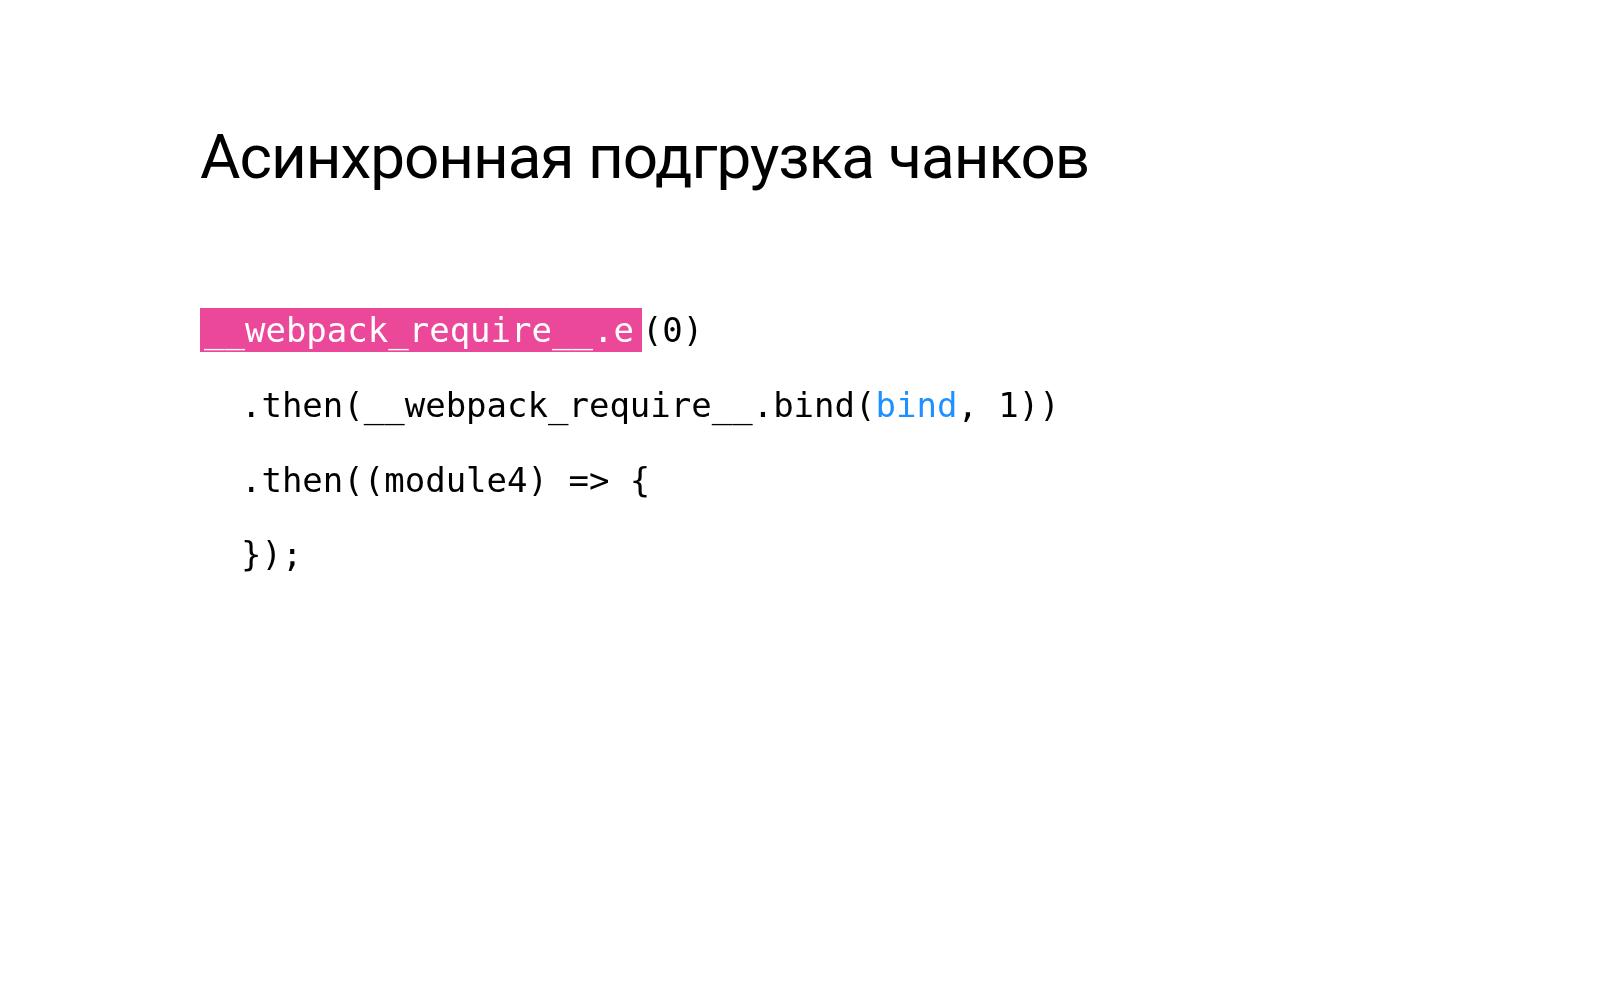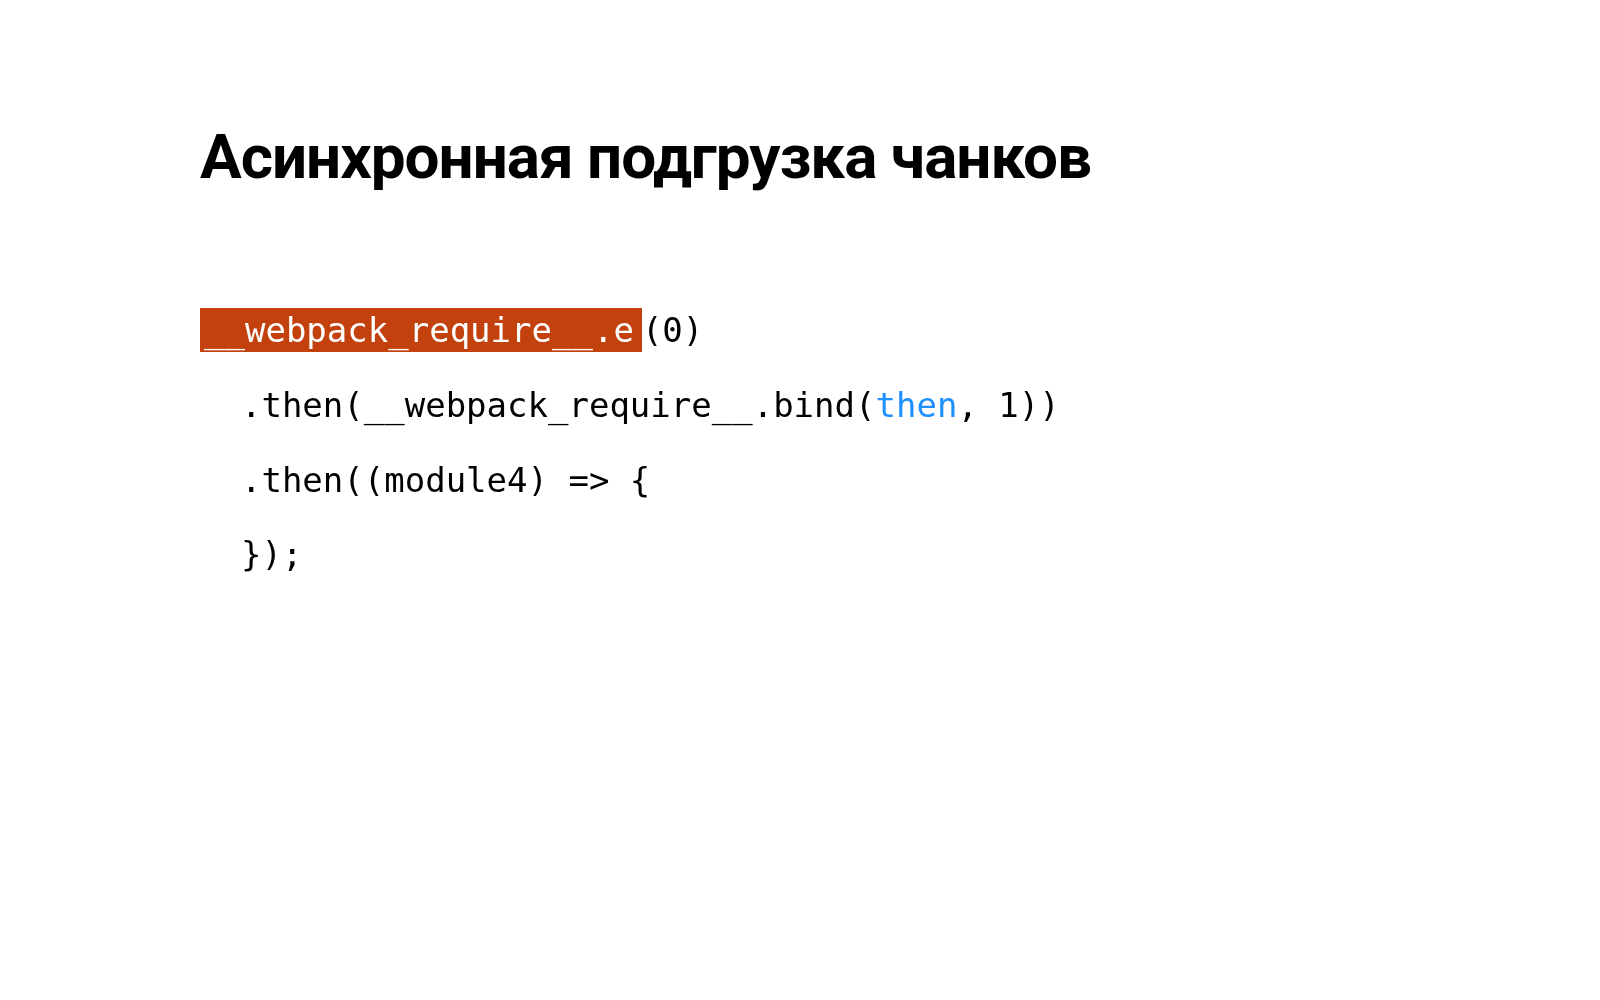--- a/index.html
+++ b/index.html
@@ -12,48 +12,48 @@
       height: 1000px;
       background: #ffffff;
       font-family: -apple-system, BlinkMacSystemFont, "Segoe UI", Roboto, Helvetica, Arial, sans-serif;
       overflow: hidden;
     }
     .slide {
       padding: 120px 200px 0 200px;
     }
     .title {
       font-size: 62px;
-      font-weight: 700;
+      font-weight: 400;
       color: #000000;
       margin-bottom: 100px;
       letter-spacing: -1px;
     }
     .code-block {
       font-family: "SF Mono", "Menlo", "Monaco", "Consolas", monospace;
       font-size: 34px;
       line-height: 2.2;
       color: #000000;
     }
     .code-line {
       white-space: pre;
     }
     .highlight {
-      background-color: #c2410c;
+      background-color: #ec4899;
       color: #ffffff;
       padding: 2px 8px 2px 4px;
     }
     .keyword {
       color: #1e90ff;
     }
   </style>
 </head>
 <body>
 
 <div class="slide">
   <h1 class="title">Асинхронная подгрузка чанков</h1>
 
   <div class="code-block">
     <div class="code-line"><span class="highlight">__webpack_require__.e</span><span>(0)</span></div>
-    <div class="code-line"><span>  .then(__webpack_require__.bind(</span><span class="keyword">then</span><span>, 1))</span></div>
+    <div class="code-line"><span>  .then(__webpack_require__.bind(</span><span class="keyword">bind</span><span>, 1))</span></div>
     <div class="code-line"><span>  .then((module4) =&gt; {</span></div>
     <div class="code-line"><span>  });</span></div>
   </div>
 </div>
 
 </body></html>

